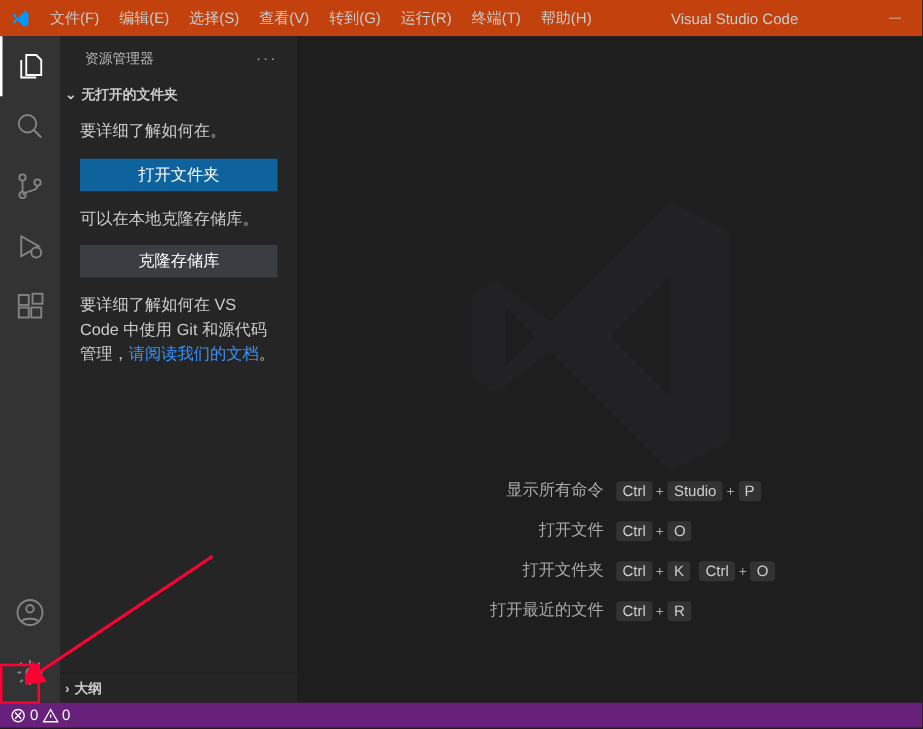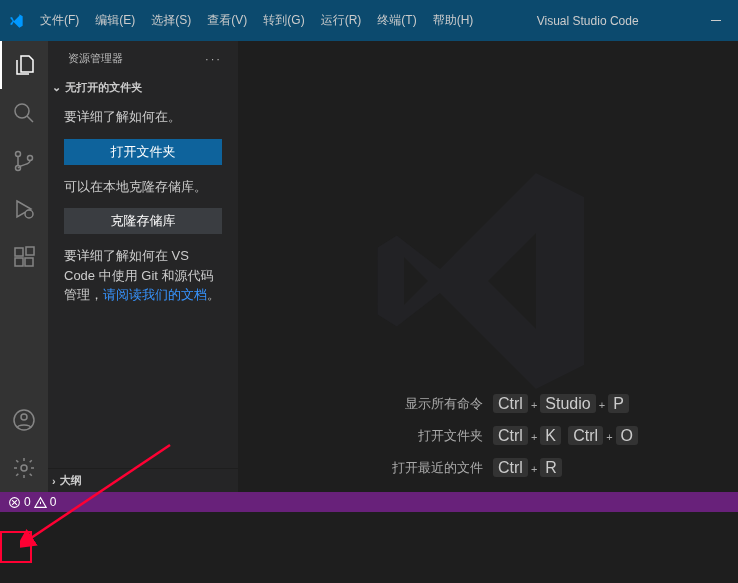--- a/index.html
+++ b/index.html
@@ -1,24 +1,24 @@
 <!DOCTYPE html>
 <html><head>
 <meta charset="utf-8">
 <style>
 * { margin: 0; padding: 0; box-sizing: border-box; }
 body { width: 738px; height: 583px; background: #1e1e1e; font-family: "Segoe UI", sans-serif; font-size: 12px; color: #cccccc; overflow: hidden; position: relative; }
-.titlebar { height: 41px; background: #0c4a6e; display: flex; align-items: center; }
+.titlebar { height: 29px; background: #c2410c; display: flex; align-items: center; }
 .titlebar-logo { width: 32px; display: flex; justify-content: center; align-items: center; }
 .menu { display: flex; height: 100%; }
 .menu-item { padding: 0 8px; display: flex; align-items: center; cursor: pointer; }
 .titlebar-center { flex: 1; text-align: center; color: #cccccc; }
 .titlebar-controls { display: flex; height: 100%; }
 .win-btn { width: 44px; display: flex; align-items: center; justify-content: center; cursor: pointer; }
-.main { display: flex; height: 451px; }
+.main { display: flex; height: 533px; }
 .activity-bar { width: 48px; background: #333333; display: flex; flex-direction: column; }
 .activity-top, .activity-bottom { display: flex; flex-direction: column; }
 .activity-top { flex: 1; }
 .activity-item { width: 48px; height: 48px; display: flex; align-items: center; justify-content: center; cursor: pointer; position: relative; }
 .activity-item.active { border-left: 2px solid #ffffff; }
 .activity-item svg { color: #858585; }
 .activity-item.active svg { color: #ffffff; }
 .sidebar { width: 190px; background: #252526; display: flex; flex-direction: column; }
 .sidebar-header { height: 35px; display: flex; align-items: center; justify-content: space-between; padding: 0 16px 0 20px; font-size: 11px; color: #bbbbbb; }
 .sidebar-section-title { display: flex; align-items: center; padding: 4px 8px 4px 4px; font-weight: bold; font-size: 11px; cursor: pointer; }
@@ -29,21 +29,21 @@
 .btn-primary { background: #0e639c; }
 .btn-secondary { background: #3a3d41; }
 .link { color: #3794ff; cursor: pointer; }
 .sidebar-bottom { border-top: 1px solid #1e1e1e; }
 .editor { flex: 1; background: #1e1e1e; position: relative; display: flex; flex-direction: column; align-items: center; justify-content: center; }
 .watermark-logo { position: absolute; top: 120px; }
 .shortcut-list { position: absolute; top: 354px; width: 100%; }
 .shortcut-row { display: flex; justify-content: center; align-items: center; margin-bottom: 14px; font-size: 13px; }
 .shortcut-label { color: #aaaaaa; margin-right: 10px; text-align: right; width: 200px; }
 .shortcut-keys { width: 200px; text-align: left; }
-.key { background: #333333; border-radius: 3px; padding: 1px 5px; font-size: 16px; color: #cccccc; }
+.key { background: #333333; border-radius: 3px; padding: 1px 5px; font-size: 12px; color: #cccccc; }
 .plus { color: #aaaaaa; margin: 0 3px; font-size: 11px; }
 .statusbar { height: 20px; background: #68217a; display: flex; align-items: center; padding: 0 8px; font-size: 12px; color: #ffffff; }
 .statusbar-item { display: flex; align-items: center; margin-right: 8px; cursor: pointer; gap: 3px; }
 .annot-box { position: absolute; border: 2px solid #ff0033; pointer-events: none; }
 .annot-arrow { position: absolute; pointer-events: none; }
 </style>
 </head>
 <body>
 
 <div class="titlebar">
@@ -157,20 +157,24 @@
   <div class="editor">
     <div class="watermark-logo">
       <svg width="240" height="240" viewBox="0 0 100 100">
           <path fill="#222225" d="M70 5l20 10v70L70 95 30 55l-18 14-8-5V36l8-5 18 14L70 5zM70 30L50 50l20 20V30zM15 40v20l10-10-10-10z"></path>
         </svg>
     </div>
     <div class="shortcut-list">
         <div class="shortcut-row">
           <div class="shortcut-label">显示所有命令</div>
           <div class="shortcut-keys"><span class="key">Ctrl</span><span class="plus">+</span><span class="key">Studio</span><span class="plus">+</span><span class="key">P</span></div>
+        </div>
+        <div class="shortcut-row">
+          <div class="shortcut-label">打开文件</div>
+          <div class="shortcut-keys"><span class="key">Ctrl</span><span class="plus">+</span><span class="key">O</span></div>
         </div>
         <div class="shortcut-row">
           <div class="shortcut-label">打开文件夹</div>
           <div class="shortcut-keys"><span class="key">Ctrl</span><span class="plus">+</span><span class="key">K</span><span>&nbsp;&nbsp;</span><span class="key">Ctrl</span><span class="plus">+</span><span class="key">O</span></div>
         </div>
         <div class="shortcut-row">
           <div class="shortcut-label">打开最近的文件</div>
           <div class="shortcut-keys"><span class="key">Ctrl</span><span class="plus">+</span><span class="key">R</span></div>
         </div>
       </div>

